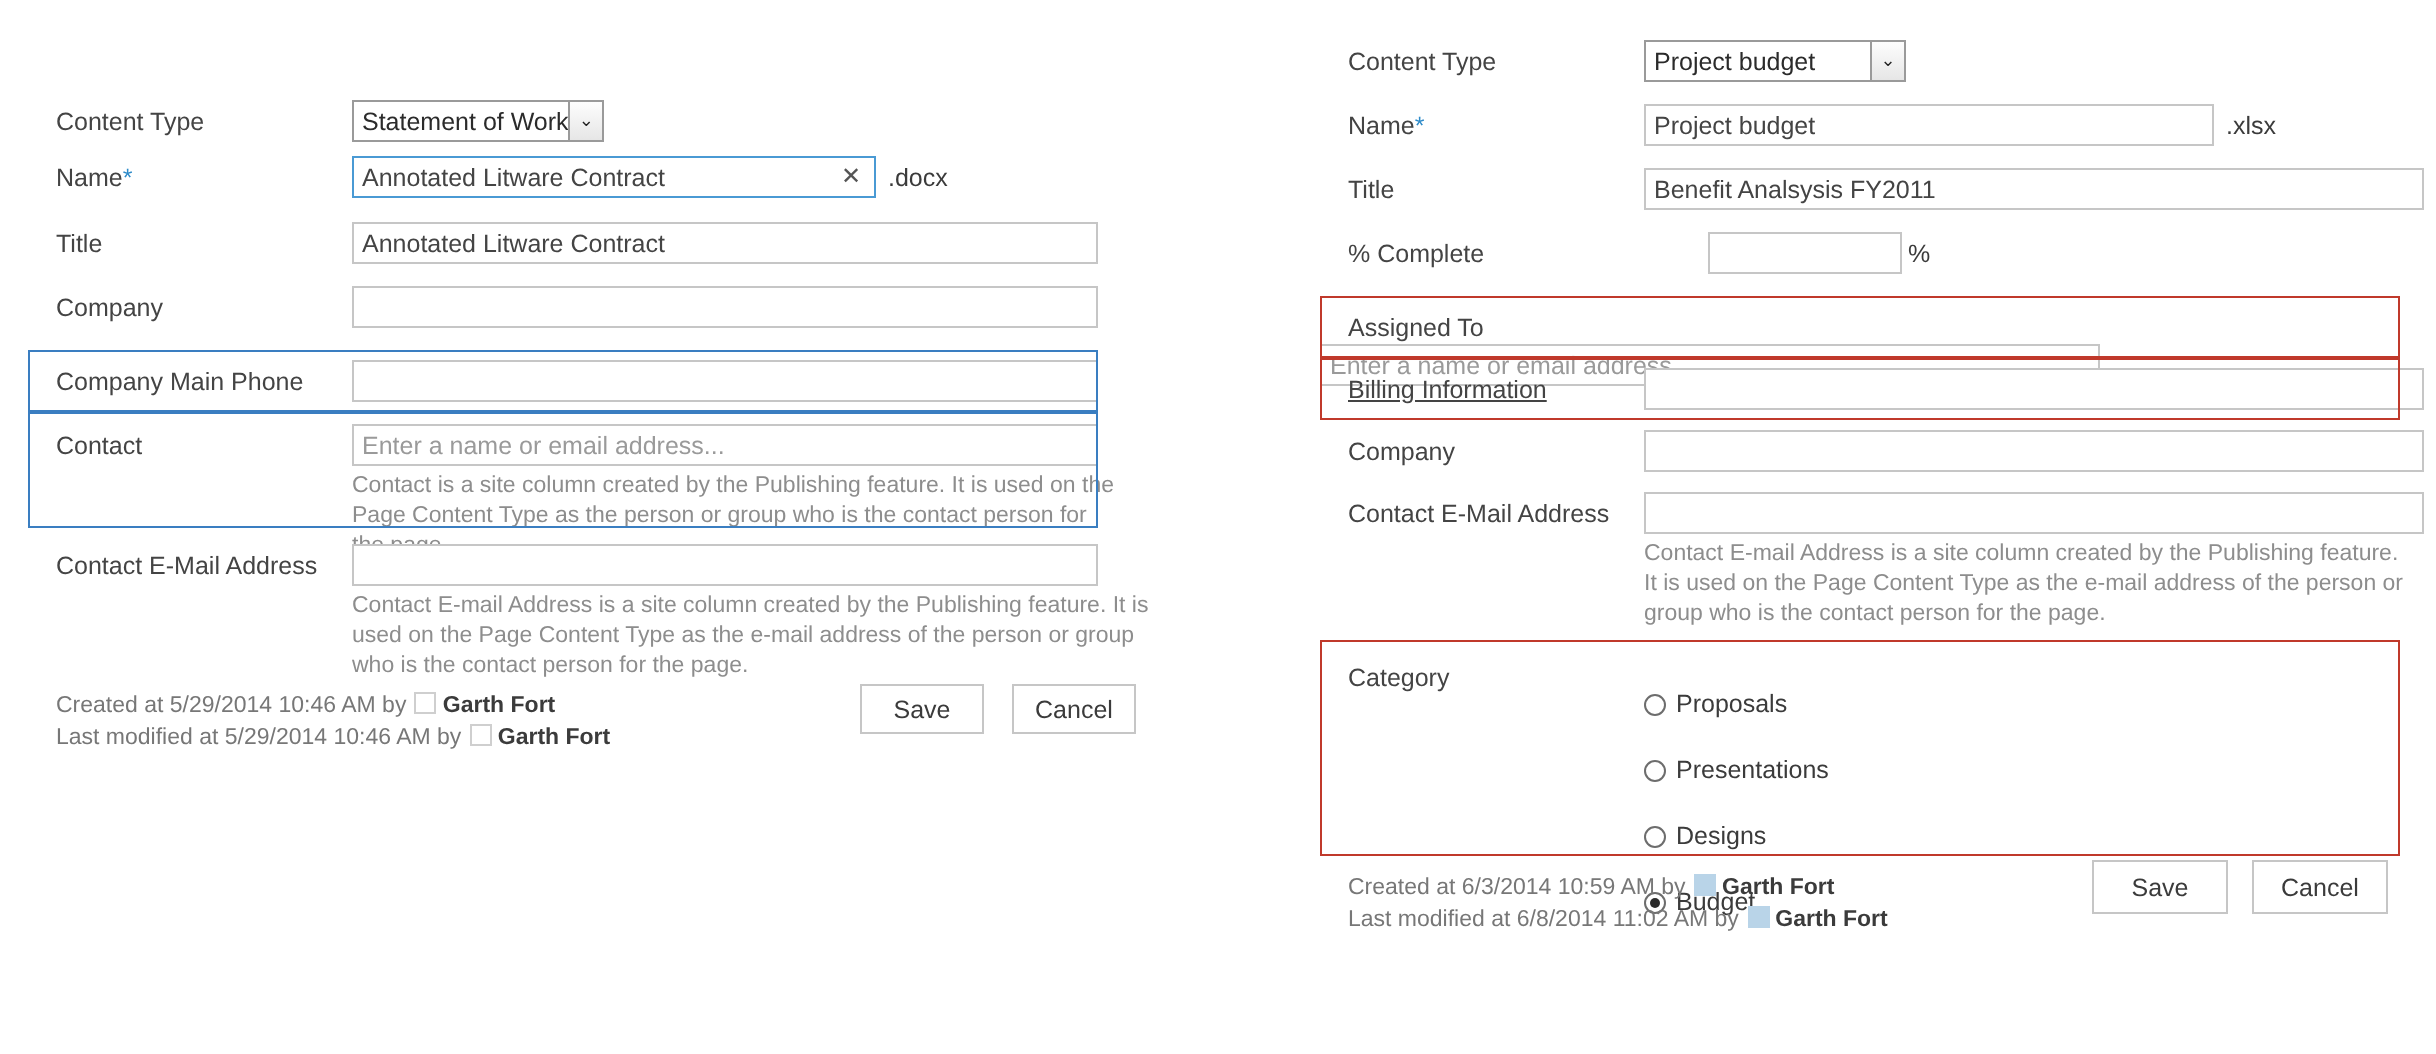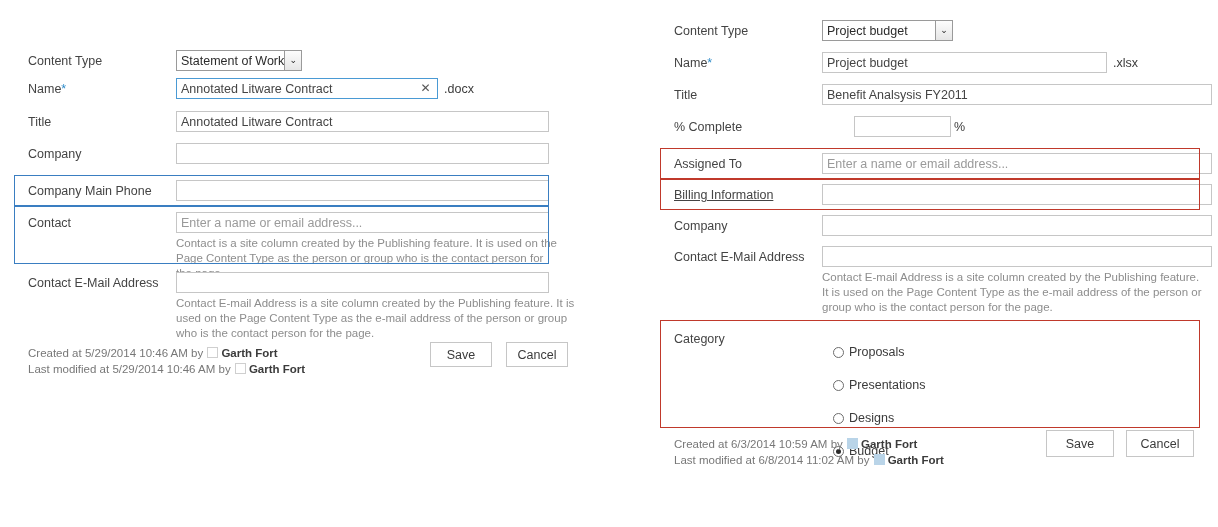--- a/index.html
+++ b/index.html
@@ -321,21 +321,21 @@
   </div>
 
   <div class="form-row" style="height:32px;gap:32px;">
     <div class="lbl">% Complete</div>
     <div class="ctrl inline">
       <input class="tbox" style="width: 97px;" type="text" value="">
       <span class="suffix" style="margin-left:3px;">%</span>
     </div>
   </div>
 
-  <div class="form-row" style="height:31px; padding-top:5px;">
+  <div class="form-row" style="height:31px; padding-top:5px;flex-direction:column;">
     <div class="lbl">Assigned To</div>
     <div class="ctrl">
       <input class="tbox ph" style="width: 390px;" type="text" placeholder="Enter a name or email address...">
     </div>
     <div class="hl hl-red" style="left:0; top:0; width:540px; height:31px;"></div>
   </div>
 
   <div class="form-row" style="height:31px; padding-top:5px;text-decoration:underline;">
     <div class="lbl">Billing Information</div>
     <div class="ctrl">
@@ -352,21 +352,21 @@
   </div>
 
   <div class="form-row" style="height:78px; padding-top:4px;">
     <div class="lbl">Contact E-Mail Address</div>
     <div class="ctrl">
       <input class="tbox" style="width: 390px;" type="text" value="">
       <div class="hint" style="width:380px;">Contact E-mail Address is a site column created by the Publishing feature. It is used on the Page Content Type as the e-mail address of the person or group who is the contact person for the page.</div>
     </div>
   </div>
 
-  <div class="form-row" style="height:108px; padding-top:8px;gap:11px;">
+  <div class="form-row" style="height:108px; padding-top:8px;">
     <div class="lbl">Category</div>
     <div class="ctrl">
       <div class="radio-list" id="category-options">
           <div class="radio-item">
             <span class="radio"></span>
             <span class="radio-label">Proposals</span>
           </div>
           <div class="radio-item">
             <span class="radio"></span>
             <span class="radio-label">Presentations</span>

